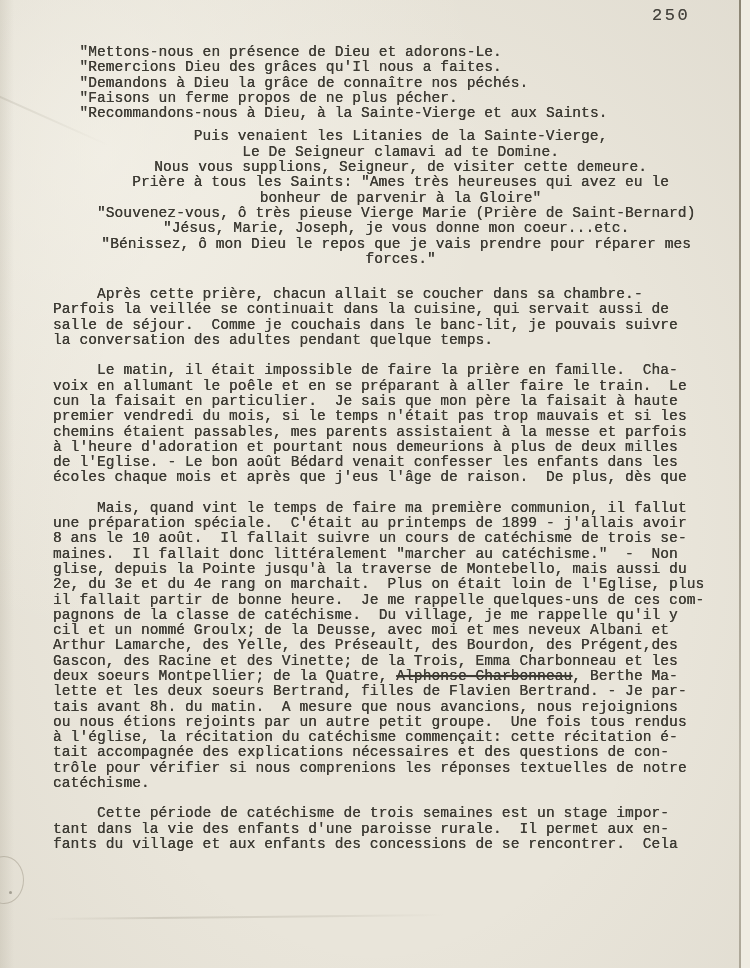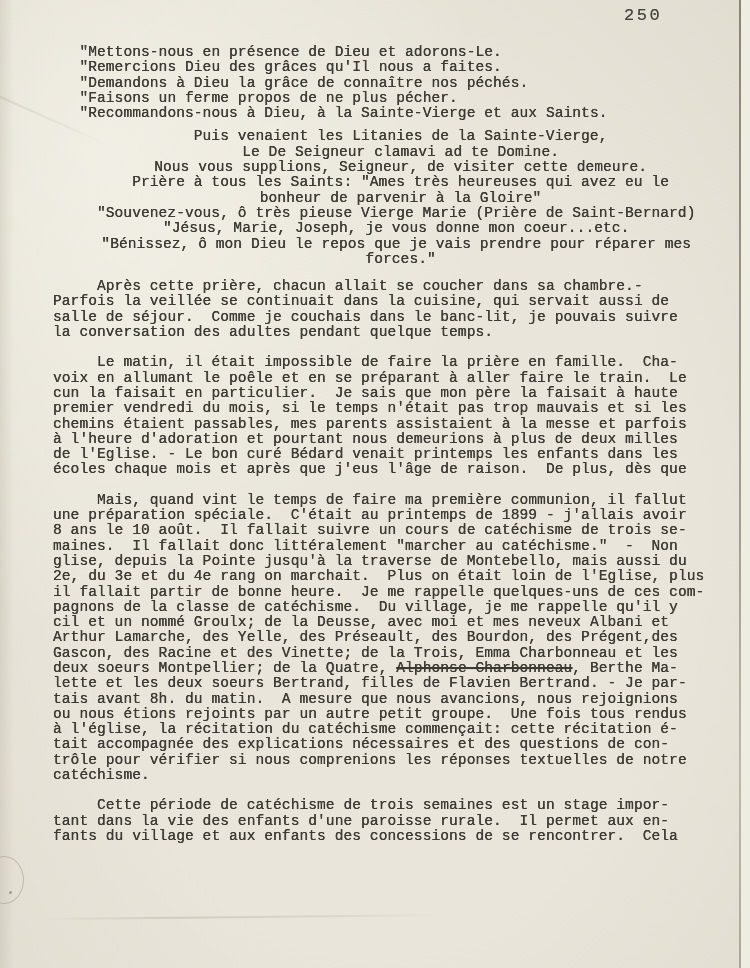--- a/index.html
+++ b/index.html
@@ -9,34 +9,34 @@
     background: var(--paper, #e9e5da);
   }
   .page {
     position: absolute; inset: 0;
     background:
       radial-gradient(ellipse at 14% 16%, rgba(250,248,240,0.55), rgba(250,248,240,0) 42%),
       radial-gradient(ellipse at 50% 55%, rgba(0,0,0,0) 55%, rgba(120,110,90,0.07) 100%),
       var(--paper, #e9e5da);
   }
   .page-number {
-    position: absolute; top: 6px; left: 624px;
+    position: absolute; top: 6px; left: 652px;
     font-size: 17px; letter-spacing: 2.5px; color: #45433d;
     text-shadow: 0 0 0.5px rgba(69,67,61,0.6);
   }
   .text-body {
     position: absolute; left: 53px; top: 45px; width: 660px;
     font-size: 14.5px; line-height: 15.3px; letter-spacing: 0.1px;
     color: var(--ink, #3c3a33);
     text-shadow: 0 0 0.5px rgba(60,58,51,0.85), 0.3px 0.2px 0.6px rgba(60,58,51,0.35);
   }
   .line { white-space: pre; height: 15.3px; }
   .block + .block { margin-top: 15px; }
   .block:nth-child(2) { margin-top: 8px; text-align: center; }
-  .block:nth-child(3) { margin-top: 12px; }
+  .block:nth-child(3) { margin-top: 20px; }
   .strike { text-decoration: line-through; text-decoration-thickness: 1.6px; }
   .edge-strip {
     position: absolute; left: 741px; top: 0; width: 9px; height: 968px;
     background: #efece2;
   }
   .edge-line {
     position: absolute; left: 739px; top: 0; width: 2px; height: 968px;
     background: linear-gradient(to bottom,
       rgba(118,111,93,0.8) 0%, rgba(118,111,93,0.6) 55%,
       rgba(118,111,93,0.35) 80%, rgba(118,111,93,0.5) 100%);
@@ -103,21 +103,21 @@
         <div class="line">salle de séjour.  Comme je couchais dans le banc-lit, je pouvais suivre</div>
         <div class="line">la conversation des adultes pendant quelque temps.</div>
       </div>
       <div class="block">
         <div class="line">     Le matin, il était impossible de faire la prière en famille.  Cha-</div>
         <div class="line">voix en allumant le poêle et en se préparant à aller faire le train.  Le</div>
         <div class="line">cun la faisait en particulier.  Je sais que mon père la faisait à haute</div>
         <div class="line">premier vendredi du mois, si le temps n'était pas trop mauvais et si les</div>
         <div class="line">chemins étaient passables, mes parents assistaient à la messe et parfois</div>
         <div class="line">à l'heure d'adoration et pourtant nous demeurions à plus de deux milles</div>
-        <div class="line">de l'Eglise. - Le bon curé Bédard venait printemps les enfants dans les</div>
+        <div class="line">de l'Eglise. - Le bon août Bédard venait confesser les enfants dans les</div>
         <div class="line">écoles chaque mois et après que j'eus l'âge de raison.  De plus, dès que</div>
       </div>
       <div class="block">
         <div class="line">     Mais, quand vint le temps de faire ma première communion, il fallut</div>
         <div class="line">une préparation spéciale.  C'était au printemps de 1899 - j'allais avoir</div>
         <div class="line">8 ans le 10 août.  Il fallait suivre un cours de catéchisme de trois se-</div>
         <div class="line">maines.  Il fallait donc littéralement "marcher au catéchisme."  -  Non</div>
         <div class="line">glise, depuis la Pointe jusqu'à la traverse de Montebello, mais aussi du</div>
         <div class="line">2e, du 3e et du 4e rang on marchait.  Plus on était loin de l'Eglise, plus</div>
         <div class="line">il fallait partir de bonne heure.  Je me rappelle quelques-uns de ces com-</div>

